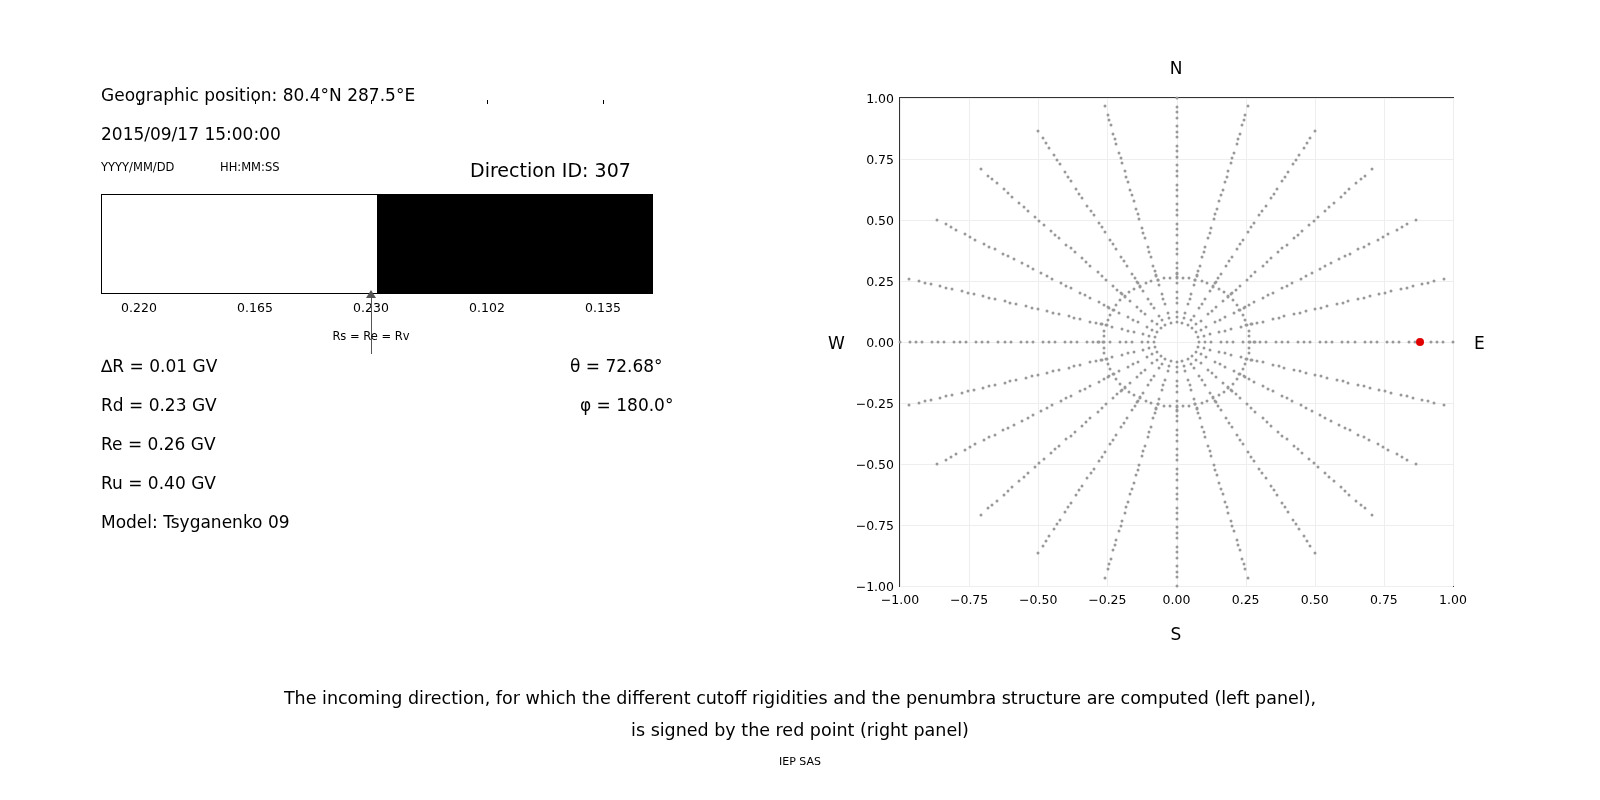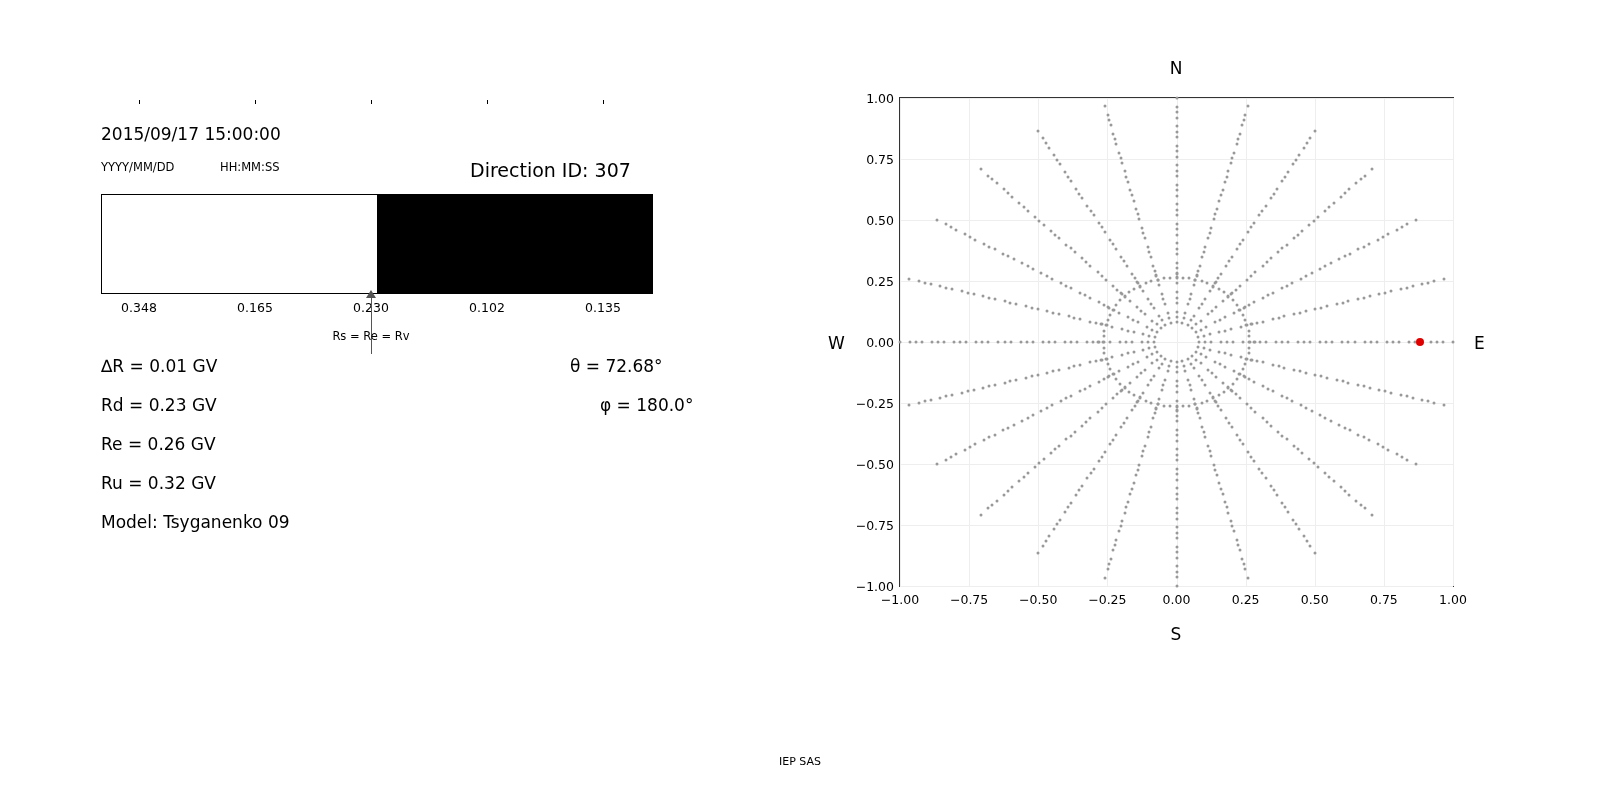--- a/index.html
+++ b/index.html
@@ -72,21 +72,21 @@
   
   .param {
     font-size: 17px; white-space: nowrap;
   }
   #p-dr  { left: 101px; top: 356px; }
   #p-rd  { left: 101px; top: 395px; }
   #p-re  { left: 101px; top: 434px; }
   #p-ru  { left: 101px; top: 473px; }
   #p-model { left: 101px; top: 512px; }
   #p-theta { left: 570px; top: 356px; }
-  #p-phi   { left: 600px; top: 395px; }
+  #p-phi   { left: 580px; top: 395px; }
 
   
   #right-panel { left: 800px; top: 0; width: 800px; height: 680px; }
   #sky-axes {
     left: 99px; top: 97px; width: 555px; height: 490px;
     border: 1px solid #333333;
     box-sizing: border-box;
     background: #ffffff;
   }
   .grid-v, .grid-h { background: #eeeeee; }
@@ -124,54 +124,55 @@
   #footer {
     left: 0; top: 755px; width: 1600px;
     text-align: center; font-size: 11px;
   }
 </style>
 </head>
 <body>
 
 <div class="abs" id="left-panel">
 
+  <div class="abs info-line" id="geo-position">Geographic position: 80.4°N 287.5°E</div>
 
   <div class="abs info-line" id="datetime">2015/09/17 15:00:00</div>
 
   <div class="abs" id="fmt-date">YYYY/MM/DD</div>
 
   <div class="abs" id="fmt-time">HH:MM:SS</div>
 
   <div class="abs" id="direction-id">Direction ID: 307</div>
 
   <div class="abs" id="penumbra-plot">
     <div class="abs" id="penumbra-bar-white"></div>
     <div class="abs" id="penumbra-bar-black"></div>
   </div>
 
   <div class="abs tick-mark" style="left:139px;"></div>
   <div class="abs tick-mark" style="left:255px;"></div>
   <div class="abs tick-mark" style="left:371px;"></div>
   <div class="abs tick-mark" style="left:487px;"></div>
   <div class="abs tick-mark" style="left:603px;"></div>
 
-  <div class="abs tick-label" style="left:139px;">0.348</div>
+  <div class="abs tick-label" style="left:139px;">0.220</div>
   <div class="abs tick-label" style="left:255px;">0.165</div>
   <div class="abs tick-label" style="left:371px;">0.230</div>
   <div class="abs tick-label" style="left:487px;">0.102</div>
   <div class="abs tick-label" style="left:603px;">0.135</div>
 
   <div class="abs" id="rs-pointer-line"></div>
   <div class="abs" id="rs-arrow"></div>
   <div class="abs" id="rs-label">Rs = Re = Rv</div>
 
   <div class="abs param" id="p-dr">∆R = 0.01 GV</div>
   <div class="abs param" id="p-rd">Rd = 0.23 GV</div>
   <div class="abs param" id="p-re">Re = 0.26 GV</div>
-  <div class="abs param" id="p-ru">Ru = 0.32 GV</div>
+  <div class="abs param" id="p-ru">Ru = 0.40 GV</div>
   <div class="abs param" id="p-model">Model: Tsyganenko 09</div>
   <div class="abs param" id="p-theta">θ = 72.68°</div>
   <div class="abs param" id="p-phi">φ = 180.0°</div>
 </div>
 
 <div class="abs" id="right-panel">
   <div class="abs" id="sky-axes">
 
   <div class="abs grid-v" style="left: 0px;"></div>
       <div class="abs xtick-label" style="left: 0px;">−1.00</div>
@@ -1172,14 +1173,16 @@
       <div class="abs" id="red-point" style="left: 519.82px; top: 244px; background: rgb(224, 0, 0);"></div>
     </div>
 </div>
 
 <div class="abs" id="label-N">N</div>
 <div class="abs" id="label-S">S</div>
 <div class="abs" id="label-W">W</div>
 <div class="abs" id="label-E">E</div>
 
 <div class="abs" id="caption">
+  <div>The incoming direction, for which the different cutoff rigidities and the penumbra structure are computed (left panel),</div>
+  <div>is signed by the red point (right panel)</div>
 </div>
 <div class="abs" id="footer">IEP SAS</div>
 
 </body></html>

